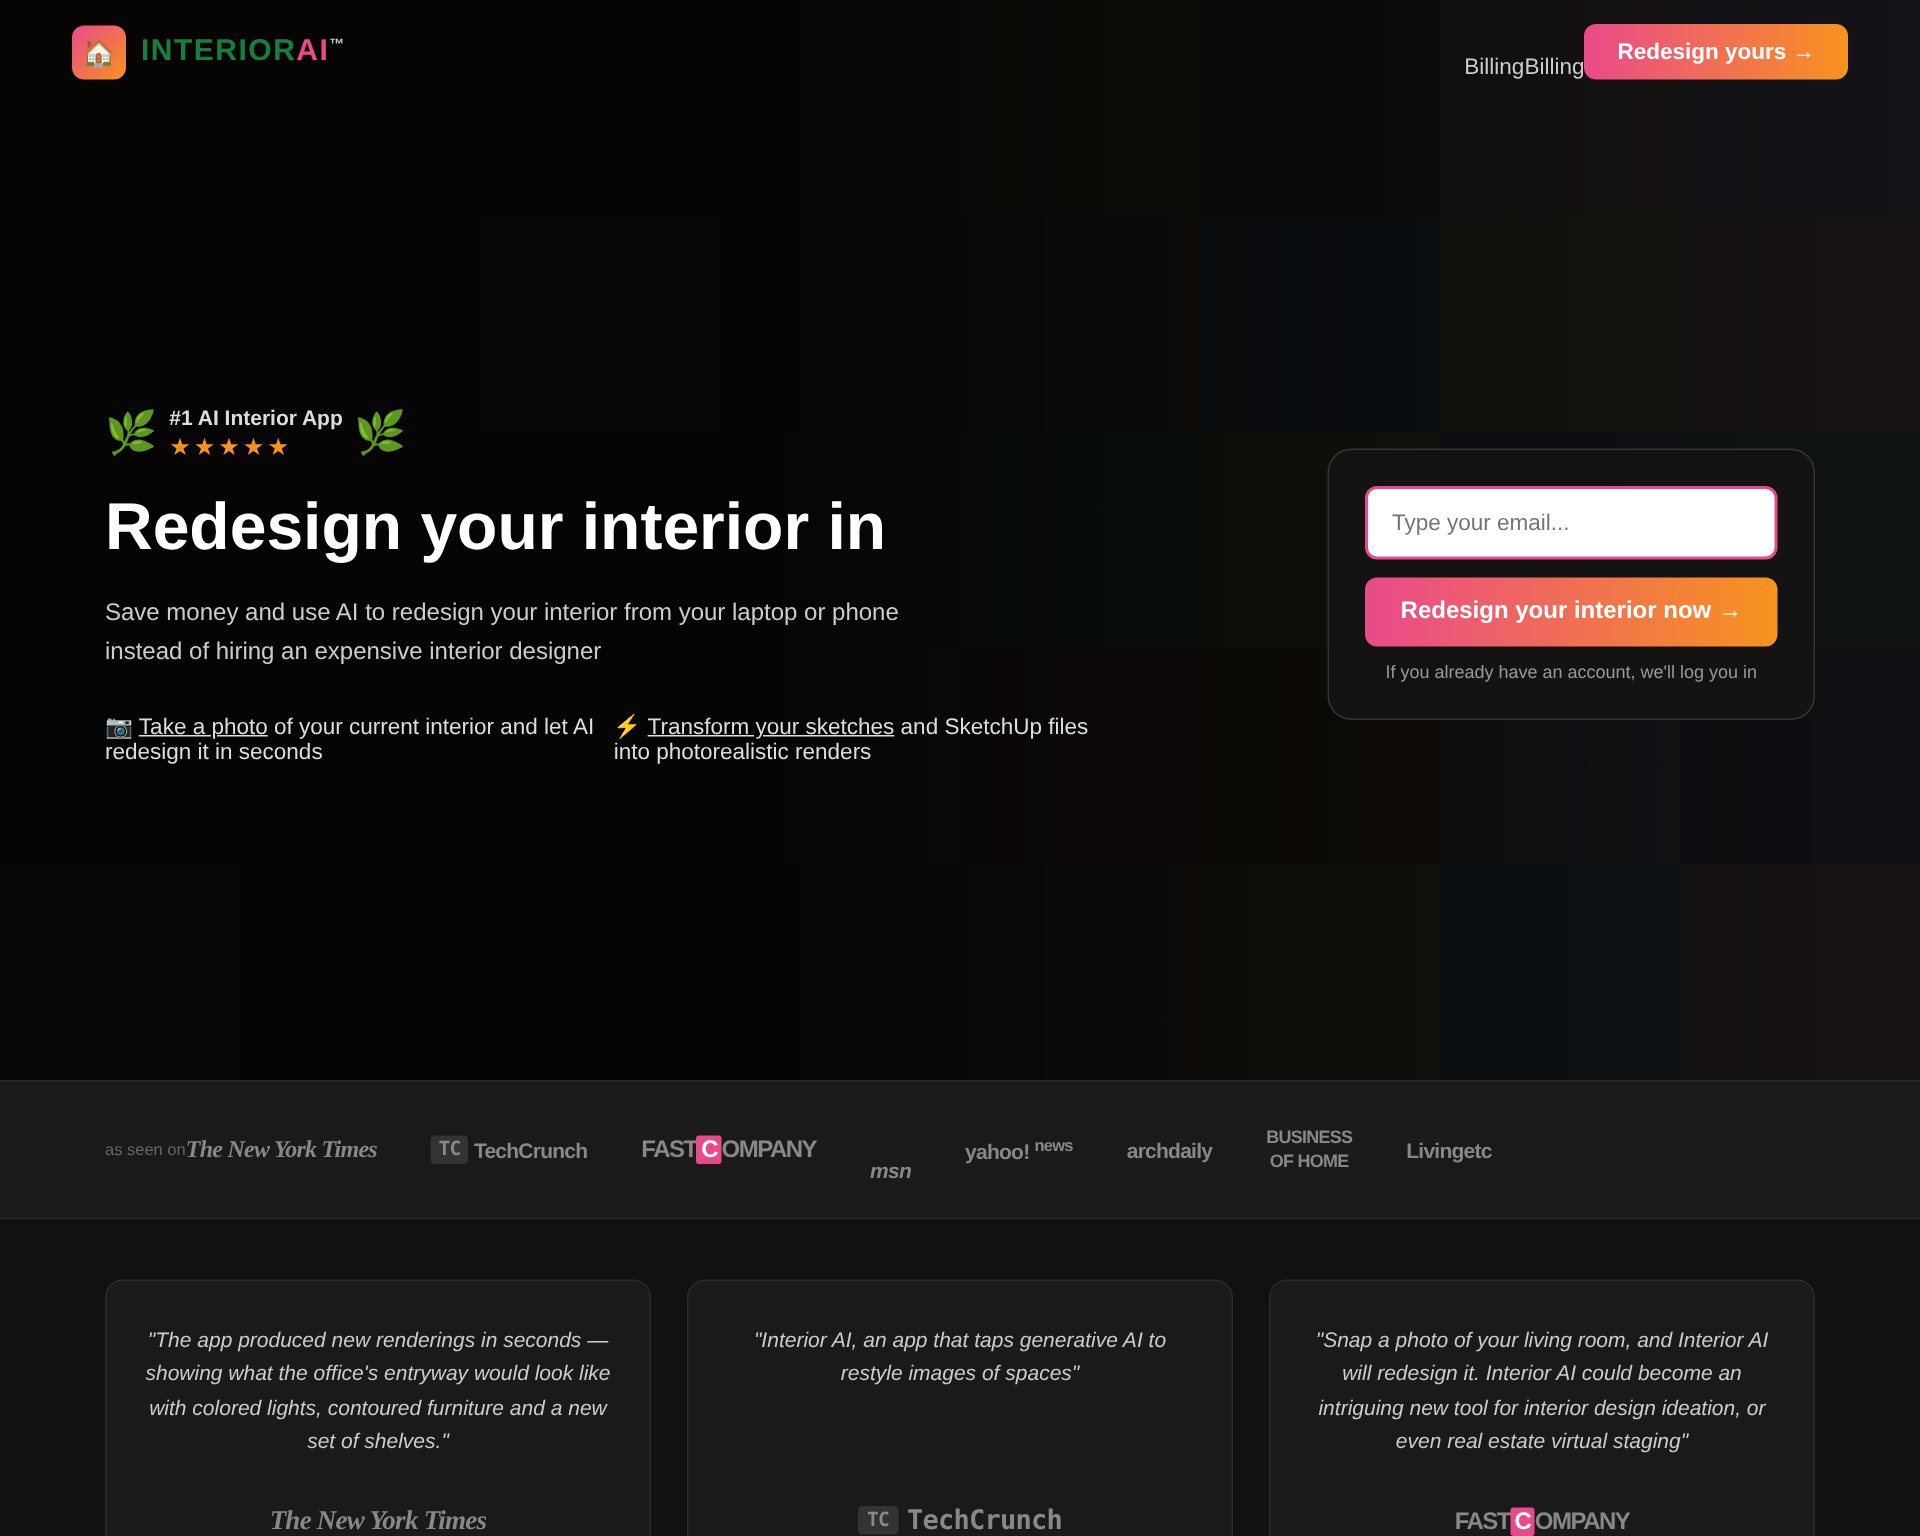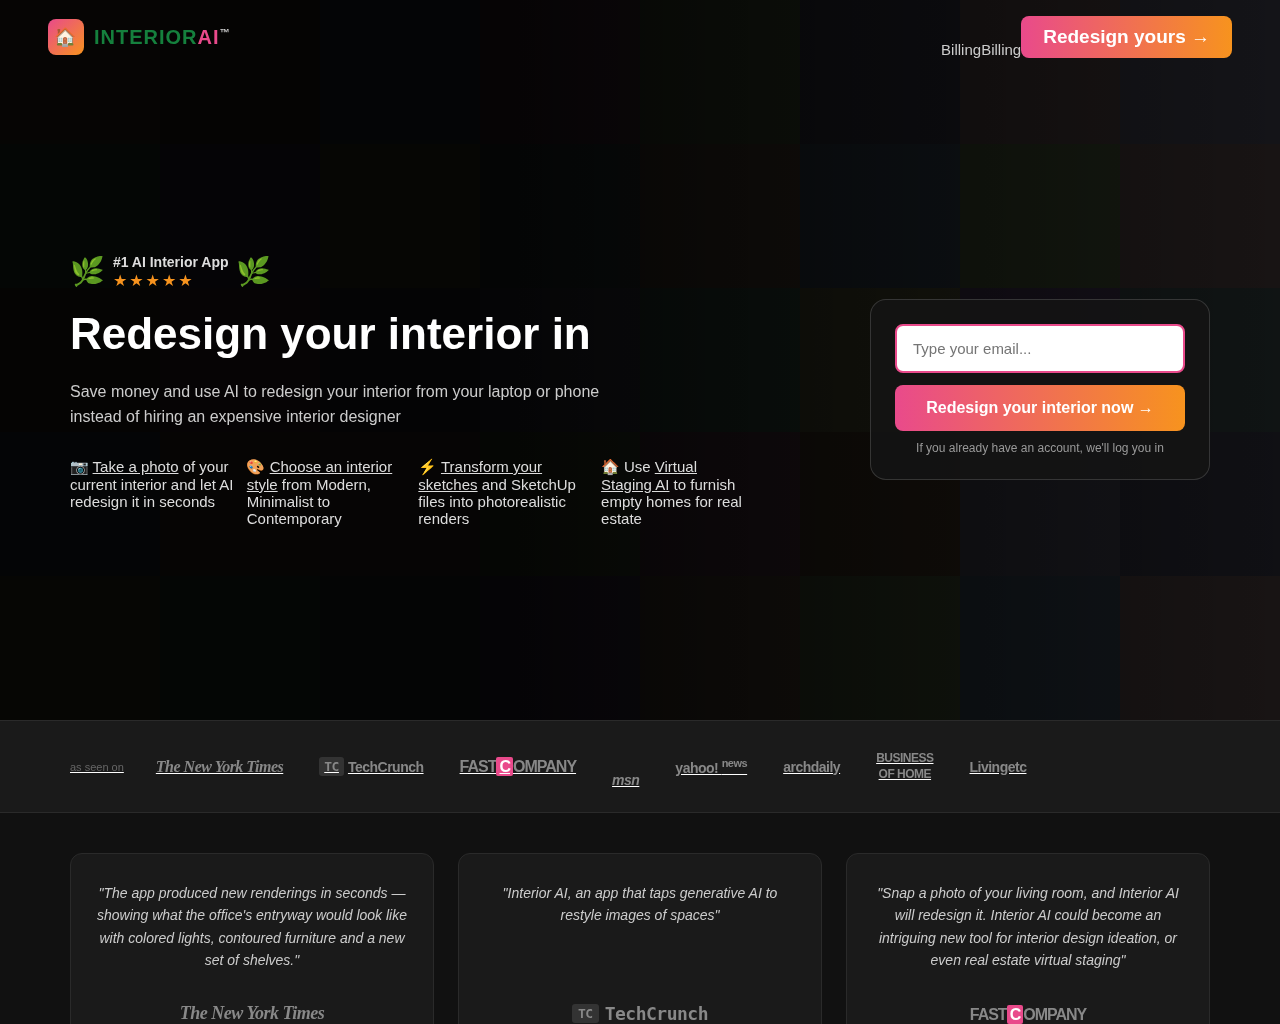--- a/index.html
+++ b/index.html
@@ -19,21 +19,21 @@
       display: flex; align-items: center; justify-content: center;
       font-size: 18px;
     }
     .nav-logo-text { font-weight: 700; font-size: 20px; color: #fff; letter-spacing: 1px; }
     .nav-logo-text span { color: #15803d; }
     .nav-links { display: flex; align-items: flex-end; }
     .nav-link { color: #ccc; text-decoration: none; font-size: 15px; }
     .nav-cta {
       background: linear-gradient(90deg, #e94a8b, #f7931e);
       color: #fff; border: none; border-radius: 8px;
-      padding: 10px 22px; font-size: 19px; font-weight: 600;
+      padding: 10px 22px; font-size: 15px; font-weight: 600;
       cursor: pointer; white-space: nowrap;
     }
 
     
     .hero {
       position: relative; width: 100%; height: 720px;
       display: flex; align-items: center;
       overflow: hidden;
     }
     .hero-bg {
@@ -97,20 +97,21 @@
     .feature-list li { font-size: 15px; color: #ddd; }
     .feature-list li a { color: #ddd; text-decoration: underline; }
 
     
     .hero-right { min-width: 320px; max-width: 340px; }
     .email-card {
       background: rgba(20,20,20,0.85);
       border: 1px solid rgba(255,255,255,0.15);
       border-radius: 16px;
       padding: 24px;
+      margin-left: 15px;
     }
     .email-input {
       width: 100%; padding: 14px 16px;
       background: #fff; border: 2px solid #e94a8b;
       border-radius: 8px; font-size: 15px; color: #333;
       outline: none; margin-bottom: 12px;
     }
     .redesign-btn {
       width: 100%; padding: 14px;
       background: linear-gradient(90deg, #e94a8b, #f7931e);
@@ -120,24 +121,23 @@
     }
     .login-hint {
       text-align: center; font-size: 12px; color: #999;
       margin-top: 10px;
     }
 
     
     .press-bar {
       background: #1a1a1a;
       padding: 24px 70px;
-      display: flex; align-items: center; gap: 32px;
+      display: flex; align-items: center; 
       border-top: 1px solid #2a2a2a; border-bottom: 1px solid #2a2a2a;
       overflow: hidden;
-      text-decoration: underline;
     }
     .press-as-seen { font-size: 11px; color: #666; white-space: nowrap; }
     .press-logos { display: flex; align-items: center; gap: 36px; flex-wrap: wrap; }
     .press-logo { color: #888; font-size: 14px; font-weight: 700; white-space: nowrap; letter-spacing: -0.5px; }
     .press-logo.serif { font-family: Georgia, serif; font-style: italic; font-size: 16px; }
 
     
     .testimonials {
       background: #111;
       padding: 40px 70px;
@@ -233,27 +233,21 @@
       </div>
       <h1>
         <span>Redesign your interior in</span><br>
       </h1>
       <p class="hero-sub">Save money and use AI to redesign your interior from your laptop or phone instead of hiring an expensive interior designer</p>
       <ul class="feature-list">
         <li>
           📷 <a href="#">Take a photo</a> of your current interior and let AI redesign it in seconds
         </li>
         <li>
-          🎨 <a href="#">Choose an interior style</a> from Modern, Minimalist to Contemporary
-        </li>
-        <li>
           ⚡ <a href="#">Transform your sketches</a> and SketchUp files into photorealistic renders
-        </li>
-        <li>
-          🏠 Use <a href="#">Virtual Staging AI</a> to furnish empty homes for real estate
         </li>
       </ul>
     </div>
 
     <div class="hero-right">
       <div class="email-card">
         <input class="email-input" type="email" placeholder="Type your email..." style="">
         <button class="redesign-btn">Redesign your interior now →</button>
         <p class="login-hint">If you already have an account, we'll log you in</p>
       </div>

